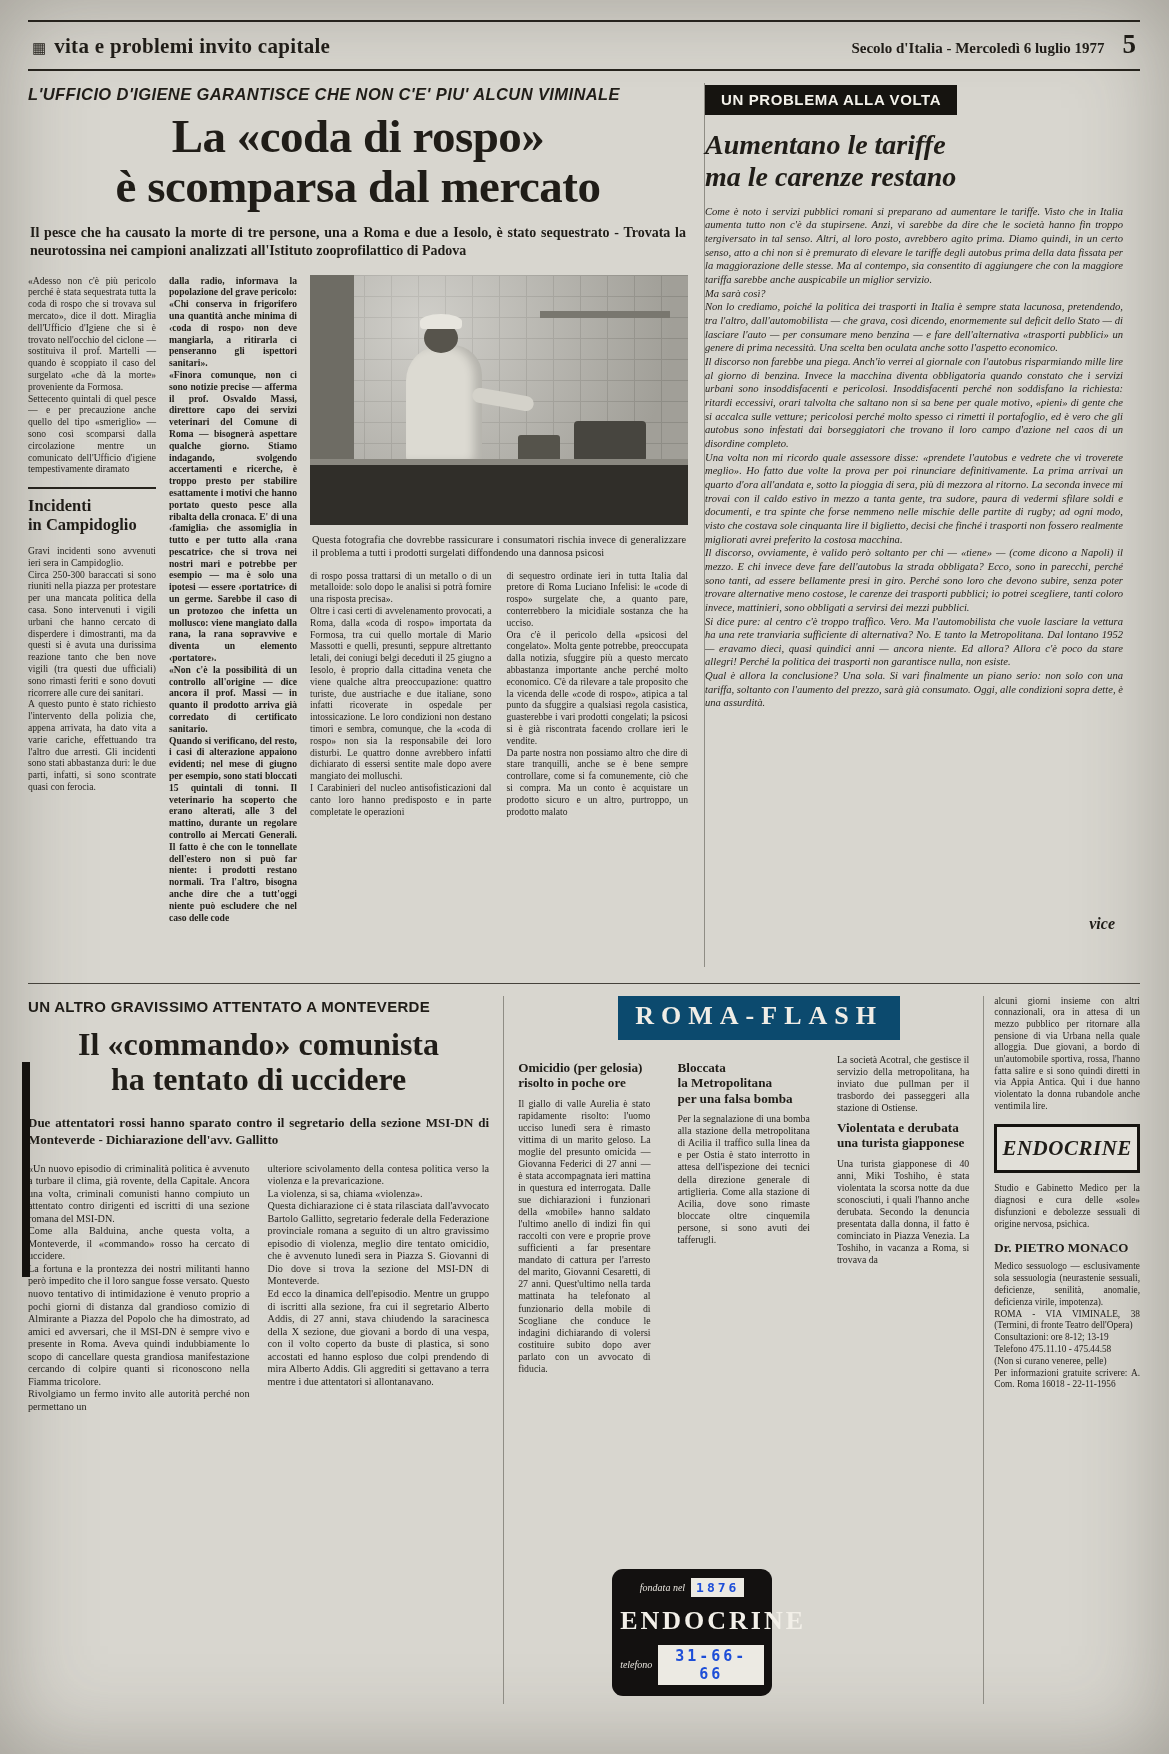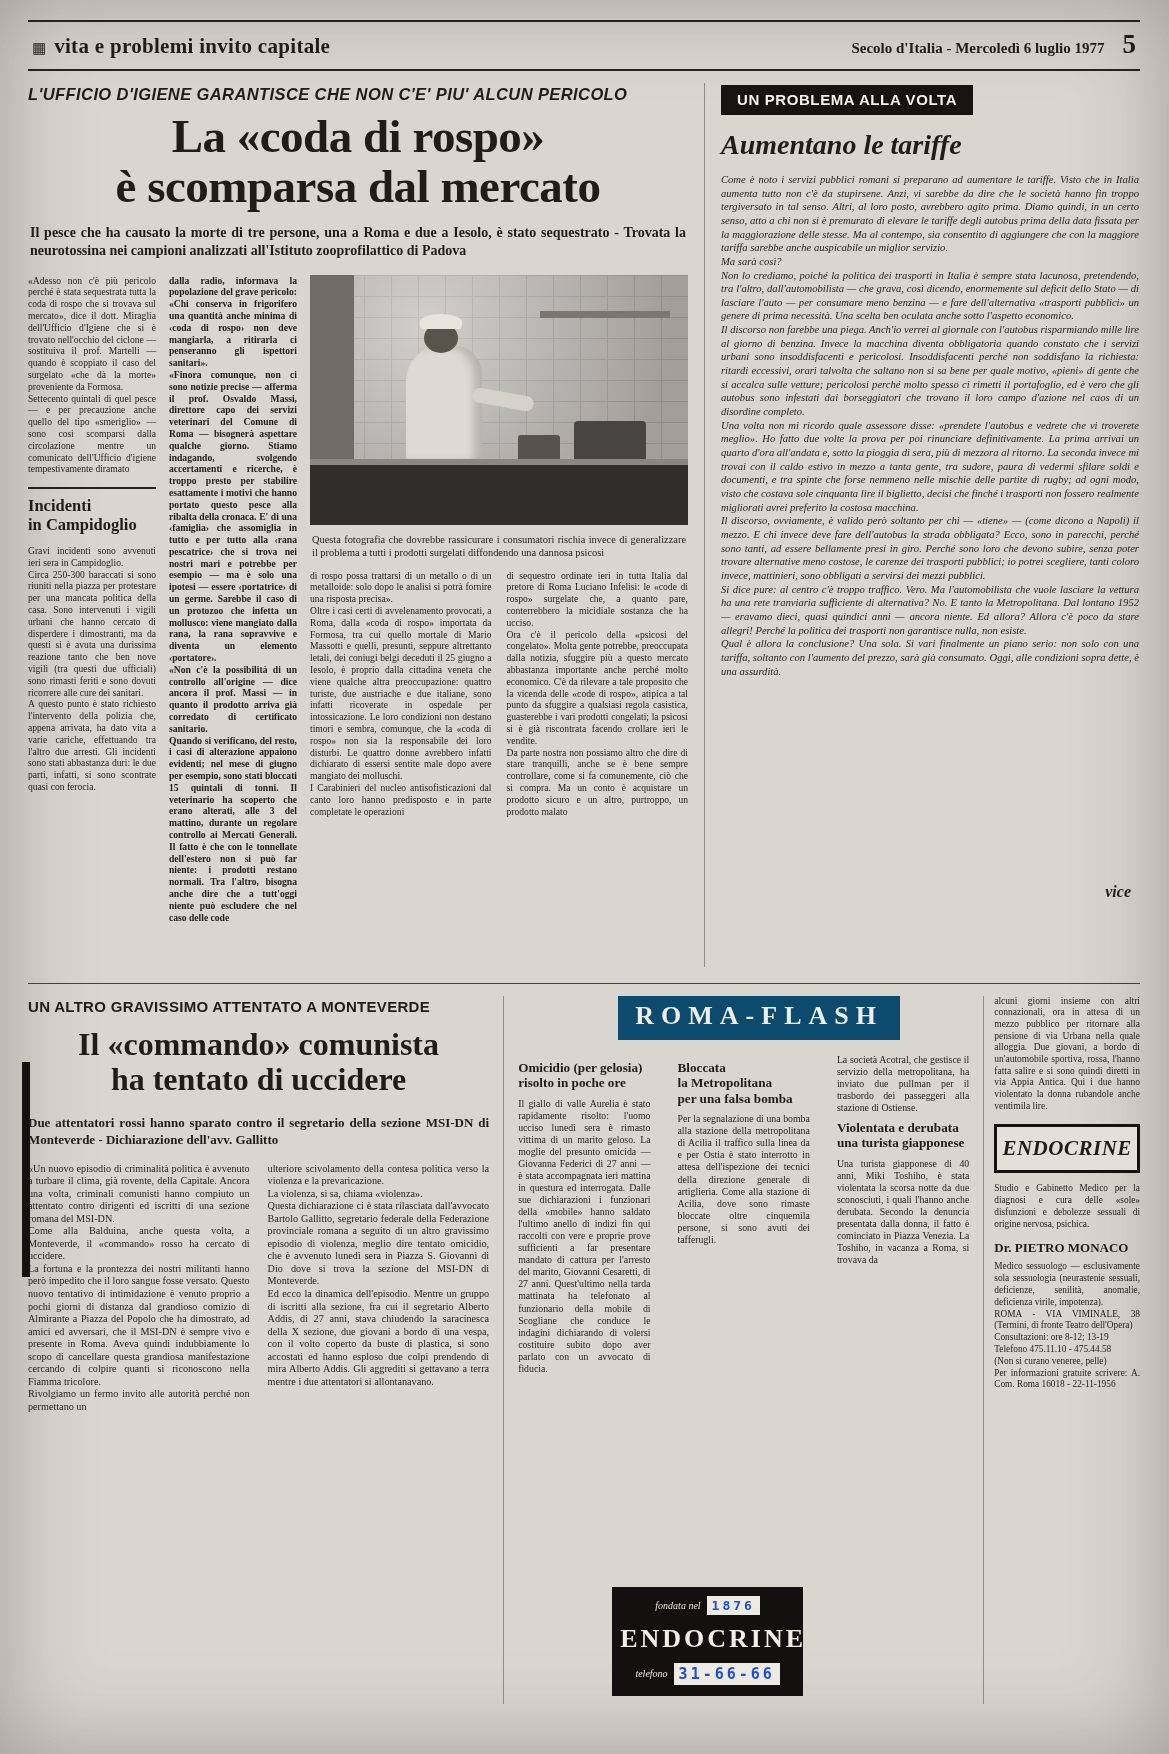--- a/index.html
+++ b/index.html
@@ -18,21 +18,21 @@
   .h-left{display:flex;align-items:baseline;gap:8px;}
   .sec-icon{font-size:15px;line-height:1;}
   .sec-title{font-weight:bold;font-size:21px;letter-spacing:.3px;}
   .h-right{display:flex;align-items:baseline;}
   .masthead{font-weight:bold;font-size:15px;}
   .pagenum{font-weight:bold;font-size:27px;margin-left:18px;}
 
   
   .main{display:flex;margin-top:12px;}
   .main-left{width:660px;}
-  .main-right{width:418px;border-left:1px solid #8f8d85;padding-left:16px;margin-left:16px;}
+  .main-right{width:418px;border-left:1px solid #8f8d85;margin-left:16px;}
 
   .kicker{font-family:"Liberation Sans",sans-serif;font-style:italic;font-weight:bold;
     font-size:16.5px;letter-spacing:.4px;margin:2px 0 6px;}
   .headline{margin:8px 0 12px;text-align:center;font-weight:bold;
     font-size:47px;line-height:1.06;letter-spacing:-.5px;}
   .hl{display:block;}
   .deck{font-weight:bold;font-size:14px;line-height:1.32;text-align:justify;margin:0 2px 14px;}
 
   .cols{display:flex;gap:13px;height:692px;overflow:hidden;}
   .colA{width:128px;display:flex;flex-direction:column;}
@@ -91,22 +91,22 @@
 
   .roma-flash{position:relative;width:452px;border-left:1px solid #8f8d85;
     padding-left:14px;margin-left:14px;}
   .rf-bar{width:282px;margin-left:100px;background:#0c4a6e;color:#f0ede6;
     font-weight:bold;font-size:26px;letter-spacing:7px;text-align:center;padding:5px 0 9px;}
   .rf-cols{display:flex;gap:27px;margin-top:14px;}
   .rf-col{flex:1;min-width:0;max-height:530px;overflow:hidden;}
   .rf-head{margin:6px 0 7px;font-weight:bold;font-size:13.2px;line-height:1.18;white-space:pre-line;}
   .rf-body{font-size:9.8px;}
 
-  .piacenti{position:absolute;left:108px;bottom:8px;width:191px;background:#131110;
-    color:#f2efe8;text-align:center;padding:9px 8px 11px;box-sizing:border-box;}
+  .piacenti{position:absolute;left:108px;bottom:8px;width:160px;background:#131110;
+    color:#f2efe8;text-align:center;padding:9px 8px 11px;box-sizing:border-box;border-radius:11px;}
   .p-row{display:flex;justify-content:center;align-items:center;gap:6px;}
   .p-small{font-style:italic;font-size:10px;color:#e8e5de;}
   .p-digits{background:#eceae3;color:#1d4ed8;font-family:"DejaVu Sans Mono",monospace;
     font-weight:bold;font-size:13px;padding:2px 5px;letter-spacing:3px;}
   .p-name{font-weight:bold;font-size:26px;letter-spacing:3px;margin:9px 0;}
   .p-phone{font-size:15px;}
 
   .rail{width:146px;border-left:1px solid #8f8d85;padding-left:10px;margin-left:14px;}
   .rail-text{font-size:9.5px;}
   .endocrine{border:3px solid #15130f;background:#e2e0d9;text-align:center;
@@ -130,21 +130,21 @@
       </div>
       <div class="h-right">
         <span class="masthead">Secolo d'Italia - Mercoledì 6 luglio 1977</span>
         <span class="pagenum">5</span>
       </div>
     </header>
 
     <div class="main">
 
       <section class="main-left">
-        <div class="kicker">L'UFFICIO D'IGIENE GARANTISCE CHE NON C'E' PIU' ALCUN PERICOLO</div>
+        <div class="kicker">L'UFFICIO D'IGIENE GARANTISCE CHE NON C'E' PIU' ALCUN VIMINALE</div>
         <h1 class="headline">
           <span class="hl">La «coda di rospo»</span>
           <span class="hl">è scomparsa dal mercato</span>
         </h1>
         <p class="deck">Il pesce che ha causato la morte di tre persone, una a Roma e due a Iesolo, è stato sequestrato - Trovata la neurotossina nei campioni analizzati all'Istituto zooprofilattico di Padova</p>
 
         <div class="cols">
           <div class="colA">
             <div class="body-text">«Adesso non c'è più pericolo perché è stata sequestrata tutta la coda di rospo che si trovava sul mercato», dice il dott. Miraglia dell'Ufficio d'Igiene che si è trovato nell'occhio del ciclone — sostituiva il prof. Martelli — quando è scoppiato il caso del surgelato «che dà la morte» proveniente da Formosa.
 Settecento quintali di quel pesce — e per precauzione anche quello del tipo «smeriglio» — sono così scomparsi dalla circolazione mentre un comunicato dell'Ufficio d'igiene tempestivamente diramato</div>
@@ -186,20 +186,21 @@
 Da parte nostra non possiamo altro che dire di stare tranquilli, anche se è bene sempre controllare, come si fa comunemente, ciò che si compra. Ma un conto è acquistare un prodotto sicuro e un altro, purtroppo, un prodotto malato</div>
             </div>
           </div>
         </div>
       </section>
 
       <aside class="main-right">
         <div class="label-box">UN PROBLEMA ALLA VOLTA</div>
         <h2 class="t-headline">
           <span class="hl">Aumentano le tariffe</span>
+          <span class="hl">ma le carenze restano</span>
         </h2>
         <div class="t-body body-text">Come è noto i servizi pubblici romani si preparano ad aumentare le tariffe. Visto che in Italia aumenta tutto non c'è da stupirsene. Anzi, vi sarebbe da dire che le società hanno fin troppo tergiversato in tal senso. Altri, al loro posto, avrebbero agito prima. Diamo quindi, in un certo senso, atto a chi non si è premurato di elevare le tariffe degli autobus prima della data fissata per la maggiorazione delle stesse. Ma al contempo, sia consentito di aggiungere che con la maggiore tariffa sarebbe anche auspicabile un miglior servizio.
 Ma sarà così?
 Non lo crediamo, poiché la politica dei trasporti in Italia è sempre stata lacunosa, pretendendo, tra l'altro, dall'automobilista — che grava, così dicendo, enormemente sul deficit dello Stato — di lasciare l'auto — per consumare meno benzina — e fare dell'alternativa «trasporti pubblici» un genere di prima necessità. Una scelta ben oculata anche sotto l'aspetto economico.
 Il discorso non farebbe una piega. Anch'io verrei al giornale con l'autobus risparmiando mille lire al giorno di benzina. Invece la macchina diventa obbligatoria quando constato che i servizi urbani sono insoddisfacenti e pericolosi. Insoddisfacenti perché non soddisfano la richiesta: ritardi eccessivi, orari talvolta che saltano non si sa bene per quale motivo, «pieni» di gente che si accalca sulle vetture; pericolosi perché molto spesso ci rimetti il portafoglio, ed è vero che gli autobus sono infestati dai borseggiatori che trovano il loro campo d'azione nel caos di un disordine completo.
 Una volta non mi ricordo quale assessore disse: «prendete l'autobus e vedrete che vi troverete meglio». Ho fatto due volte la prova per poi rinunciare definitivamente. La prima arrivai un quarto d'ora all'andata e, sotto la pioggia di sera, più di mezzora al ritorno. La seconda invece mi trovai con il caldo estivo in mezzo a tanta gente, tra sudore, paura di vedermi sfilare soldi e documenti, e tra spinte che forse nemmeno nelle mischie delle partite di rugby; ad ogni modo, visto che costava sole cinquanta lire il biglietto, decisi che finché i trasporti non fossero realmente migliorati avrei preferito la costosa macchina.
 Il discorso, ovviamente, è valido però soltanto per chi — «tiene» — (come dicono a Napoli) il mezzo. E chi invece deve fare dell'autobus la strada obbligata? Ecco, sono in parecchi, perché sono tanti, ad essere bellamente presi in giro. Perché sono loro che devono subire, senza poter trovare alternative meno costose, le carenze dei trasporti pubblici; io potrei scegliere, tanti coloro invece, mattinieri, sono obbligati a servirsi dei mezzi pubblici.
 Si dice pure: al centro c'è troppo traffico. Vero. Ma l'automobilista che vuole lasciare la vettura ha una rete tranviaria sufficiente di alternativa? No. E tanto la Metropolitana. Dal lontano 1952 — eravamo dieci, quasi quindici anni — ancora niente. Ed allora? Allora c'è poco da stare allegri! Perché la politica dei trasporti non garantisce nulla, non esiste.
 Qual è allora la conclusione? Una sola. Si vari finalmente un piano serio: non solo con una tariffa, soltanto con l'aumento del prezzo, sarà già consumato. Oggi, alle condizioni sopra dette, è una assurdità.</div>
         <div class="signature">vice</div>

